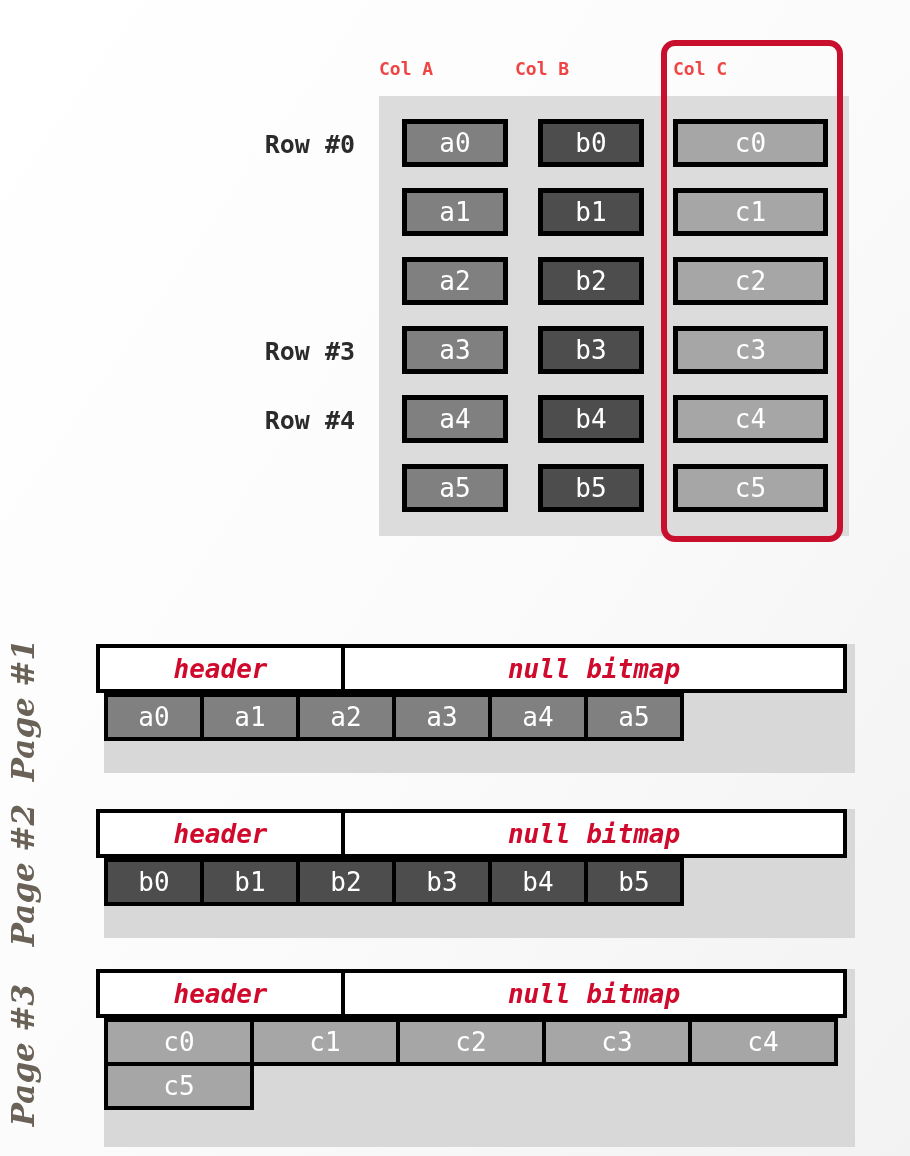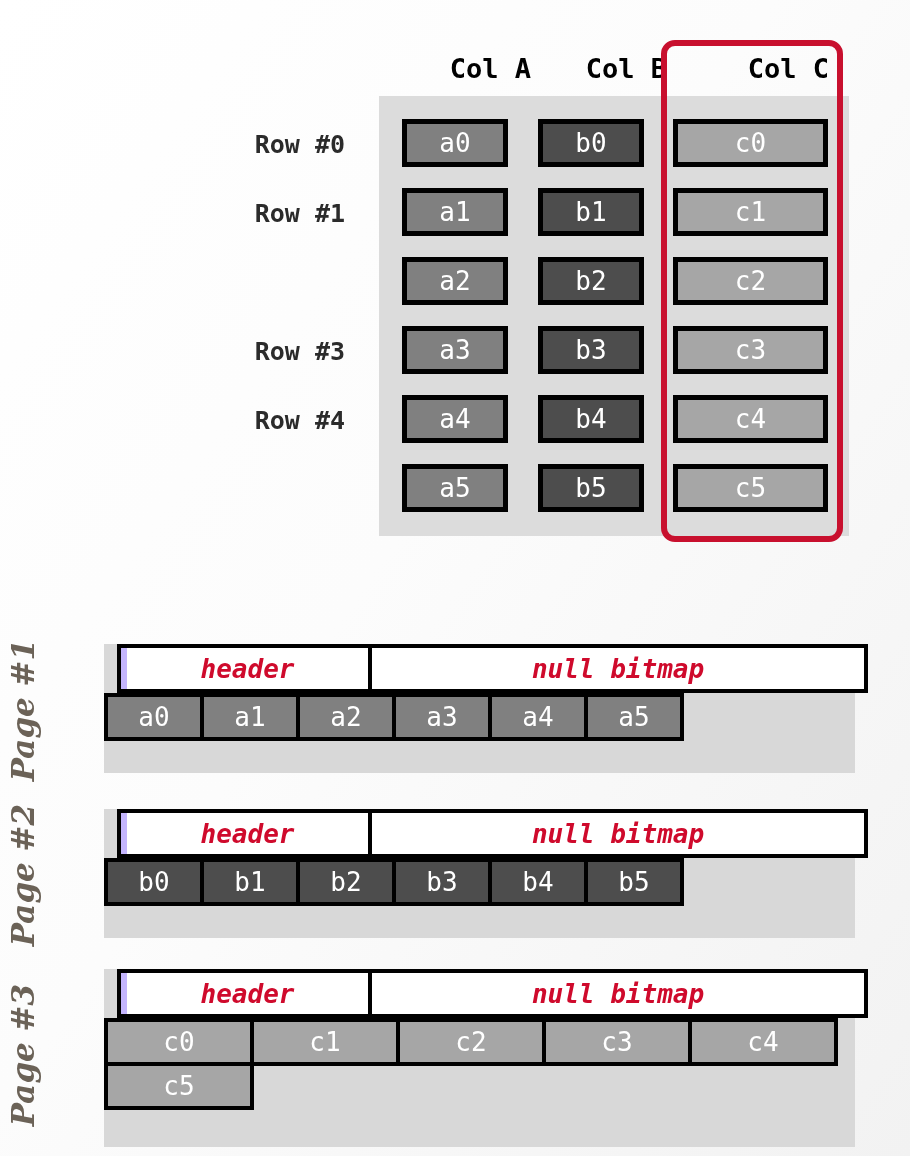--- a/index.html
+++ b/index.html
@@ -20,46 +20,46 @@
   
   #table-figure {
     position: absolute;
     left: 0; top: 0;
     width: 910px;
     height: 575px;
   }
   .col-header {
     position: absolute;
     font-family: "DejaVu Sans Mono", monospace;
-    font-size: 27px;
-    font-weight: bold;
-    color: #000000;
+    font-size: 18px;
+    font-weight: bold;
+    color: #ef4444;
     letter-spacing: 0px;
-    text-align: right;
+    text-align: left;
     top: 52px;
     height: 34px;
     line-height: 34px;
     white-space: nowrap;
   }
   #col-head-a { left: 379px; width: 152px; }
   #col-head-b { left: 515px; width: 152px; }
   #col-head-c { left: 673px; width: 156px; }
 
   #table-panel {
     position: absolute;
     left: 379px;
     top: 96px;
     width: 470px;
     height: 440px;
     background: #dcdcdc;
   }
 
   .row-label {
     position: absolute;
-    left: 140px;
+    left: 150px;
     width: 205px;
     text-align: right;
     font-family: "DejaVu Sans Mono", monospace;
     font-size: 25px;
     font-weight: bold;
     color: #2b2b2b;
     height: 32px;
     line-height: 32px;
     white-space: nowrap;
   }
@@ -113,29 +113,28 @@
     white-space: nowrap;
   }
   .page-backdrop {
     position: absolute;
     left: 104px;
     width: 751px;
     background: #d8d8d8;
   }
   .page-meta-row {
     position: absolute;
-    left: 117px;
+    left: 96px;
     top: 0;
     width: 751px;
     height: 49px;
     display: flex;
     box-sizing: border-box;
     border: 4px solid #000000;
     background: #c4b5fd;
-    padding-left: 6px;
   }
   .meta-cell {
     box-sizing: border-box;
     display: flex;
     align-items: center;
     justify-content: center;
     font-family: "DejaVu Sans Mono", monospace;
     font-style: italic;
     font-weight: bold;
     font-size: 26px;
@@ -175,21 +174,20 @@
 
 <div id="table-figure">
 
   <div class="col-header" id="col-head-a">Col A</div>
   <div class="col-header" id="col-head-c">Col C</div>
   <div class="col-header" id="col-head-b">Col B</div>
 
   <div id="table-panel"></div>
 
   <div class="row-label" style="top:129px">Row #0</div>
-  <div class="row-label" style="top:198px">Row #1</div>
   <div class="row-label" style="top:336px">Row #3</div>
   <div class="row-label" style="top:405px">Row #4</div>
 
   <div class="cell col-a" style="top:119px">a0</div>
   <div class="cell col-b" style="top:119px">b0</div>
   <div class="cell col-c" style="top:119px">c0</div>
 
   <div class="cell col-a" style="top:188px">a1</div>
   <div class="cell col-b" style="top:188px">b1</div>
   <div class="cell col-c" style="top:188px">c1</div>

